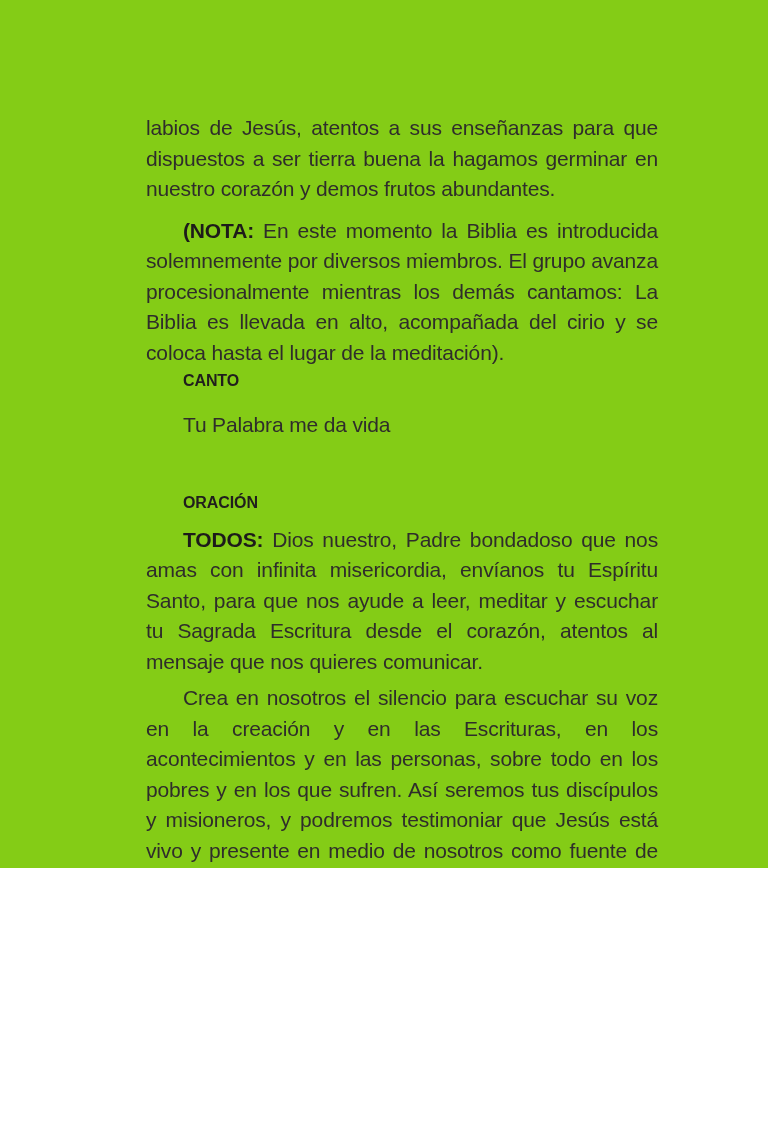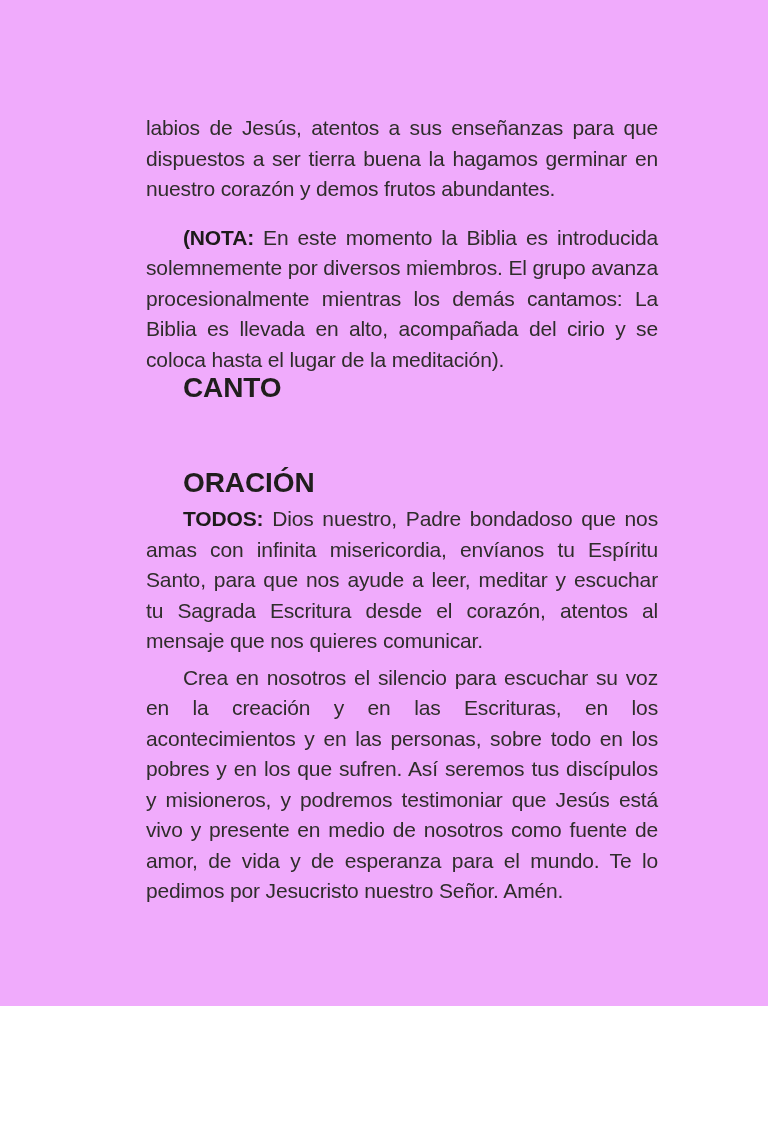--- a/index.html
+++ b/index.html
@@ -3,22 +3,22 @@
 <meta charset="utf-8">
 <style>
   html, body {
     margin: 0;
     padding: 0;
     background: #ffffff;
   }
   .page {
     position: relative;
     width: 768px;
-    height: 1006px;
-    background: #f0abfc;
+    height: 868px;
+    background: #84cc16;
     color: #2f2d2b;
     font-family: "Liberation Sans", sans-serif;
     overflow: hidden;
   }
   .text-column {
     position: absolute;
     left: 146px;
     top: 113px;
     width: 512px;
   }
@@ -26,37 +26,37 @@
     margin: 0;
     font-size: 21px;
     line-height: 30.5px;
     text-align: justify;
     letter-spacing: -0.15px;
     color: #2f2d2b;
   }
   .indented {
     text-indent: 37px;
   }
-  .nota-para   { margin-top: 18px; }
+  .nota-para   { margin-top: 11px; }
   .todos-para  { margin-top: 6px; }
   .prayer-para { margin-top: 6px; }
   .lead-label {
     font-weight: bold;
     color: #1d1b1a;
   }
   .section-heading {
     margin: 0 0 0 37px;
-    font-size: 28px;
+    font-size: 16px;
     line-height: 30.5px;
     font-weight: bold;
     color: #201e1d;
     letter-spacing: -0.1px;
   }
   .canto-heading  { margin-top: -2px; }
-  .oracion-heading { margin-top: 64px; }
+  .oracion-heading { margin-top: 48px; }
   .song-line {
     margin: 13px 0 0 37px;
     font-size: 21px;
     line-height: 30.5px;
     letter-spacing: -0.15px;
     color: #2f2d2b;
   }
   .page-footer {
     position: absolute;
     left: 146px;
@@ -76,20 +76,21 @@
 
 <div class="page">
   <main class="text-column">
 
     <p class="body-para">labios de Jesús, atentos a sus enseñanzas para que dispuestos a ser tierra buena la hagamos germinar en nuestro corazón y demos frutos abundantes.</p>
 
     <p class="body-para indented nota-para"><strong class="lead-label">(NOTA:</strong><span> En este momento la Biblia es introducida solemnemente por diversos miembros. El grupo avanza procesionalmente mientras los demás cantamos: La Biblia es llevada en alto, acompañada del cirio y se coloca hasta el lugar de la meditación).</span></p>
 
     <h2 class="section-heading canto-heading">CANTO</h2>
 
+    <p class="song-line">Tu Palabra me da vida</p>
 
     <h2 class="section-heading oracion-heading">ORACIÓN</h2>
 
     <p class="body-para indented todos-para"><strong class="lead-label">TODOS:</strong><span> Dios nuestro, Padre bondadoso que nos amas con infinita misericordia, envíanos tu Espíritu Santo, para que nos ayude a leer, meditar y escuchar tu Sagrada Escritura desde el corazón, atentos al mensaje que nos quieres comunicar.</span></p>
 
     <p class="body-para indented prayer-para">Crea en nosotros el silencio para escuchar su voz en la creación y en las Escrituras, en los acontecimientos y en las personas, sobre todo en los pobres y en los que sufren. Así seremos tus discípulos y misioneros, y podremos testimoniar que Jesús está vivo y presente en medio de nosotros como fuente de amor, de vida y de esperanza para el mundo. Te lo pedimos por Jesucristo nuestro Señor. Amén.</p>
 
   </main>
 
   <footer class="page-footer">

